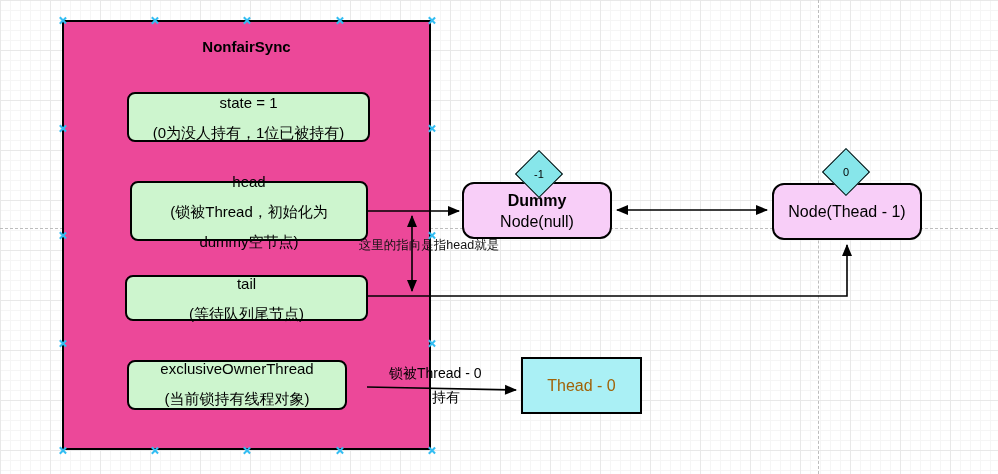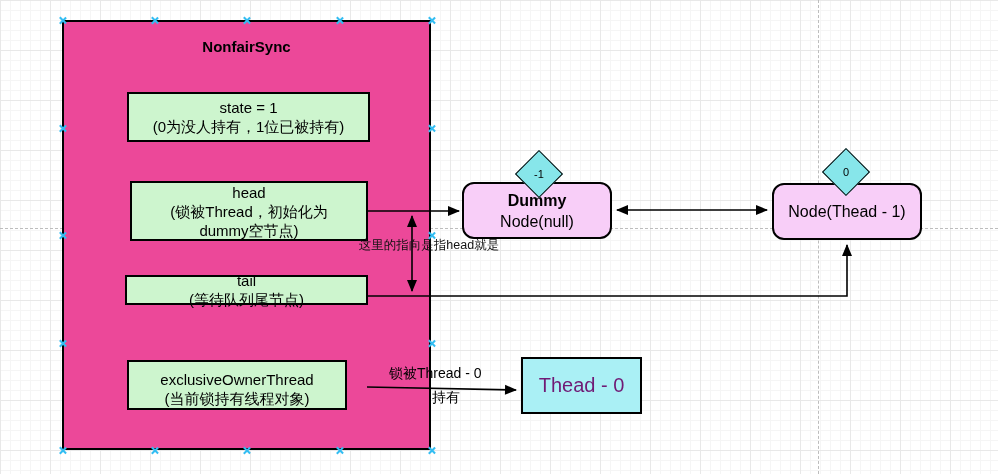--- a/index.html
+++ b/index.html
@@ -26,43 +26,43 @@
     position:absolute; left:62px; top:20px; width:369px; height:430px;
     background:#ec4899; border:2px solid #000000;
   }
   .container-title {
     position:absolute; left:0; top:16px; width:100%;
     text-align:center; font-weight:bold; font-size:15px; color:#000;
   }
 
   .field {
     position:absolute; background:#CDF5CE; border:2px solid #000000;
-    border-radius:0; text-align:center; color:#000; font-size:15px;
-    display:flex; flex-direction:column; justify-content:center; line-height:19px;
+    border-radius:8px; text-align:center; color:#000; font-size:15px;
+    display:flex; flex-direction:column; justify-content:center; line-height:19px;gap:11px;
   }
   .f-state { left:63px; top:70px;  width:243px; height:50px; }
   .f-head  { left:66px; top:159px; width:238px; height:60px; }
-  .f-tail  { left:61px; top:253px; width:243px; height:30px; }
+  .f-tail  { left:61px; top:253px; width:243px; height:46px; }
   .f-owner { left:63px; top:338px; width:220px; height:50px;justify-content:flex-end; }
 
   .pinknode {
     position:absolute; background:#F8CEF8; border:2px solid #000000;
     border-radius:12px; text-align:center; color:#000;
     display:flex; flex-direction:column; justify-content:center;
     font-size:16px; line-height:21px;
   }
   .n-dummy { left:462px; top:182px; width:150px; height:57px; }
   .n-node1 { left:772px; top:183px; width:150px; height:57px; }
   .n-dummy .nm { font-weight:bold; }
 
   .threadbox {
     position:absolute; left:521px; top:357px; width:121px; height:57px;
     background:#AAF0F5; border:2px solid #000000;
     display:flex; align-items:center; justify-content:center;
-    font-size:20px; color:#701a75;
+    font-size:16px; color:#a16207;
   }
 
   .diamond { position:absolute; width:48px; height:48px; }
   .d1 { left:515px; top:150px; }
   .d2 { left:822px; top:148px; }
   .diamond .shape {
     position:absolute; inset:7px; background:#87E6EA; border:1.5px solid #000;
     transform:rotate(45deg);
   }
   .diamond .dlabel {

